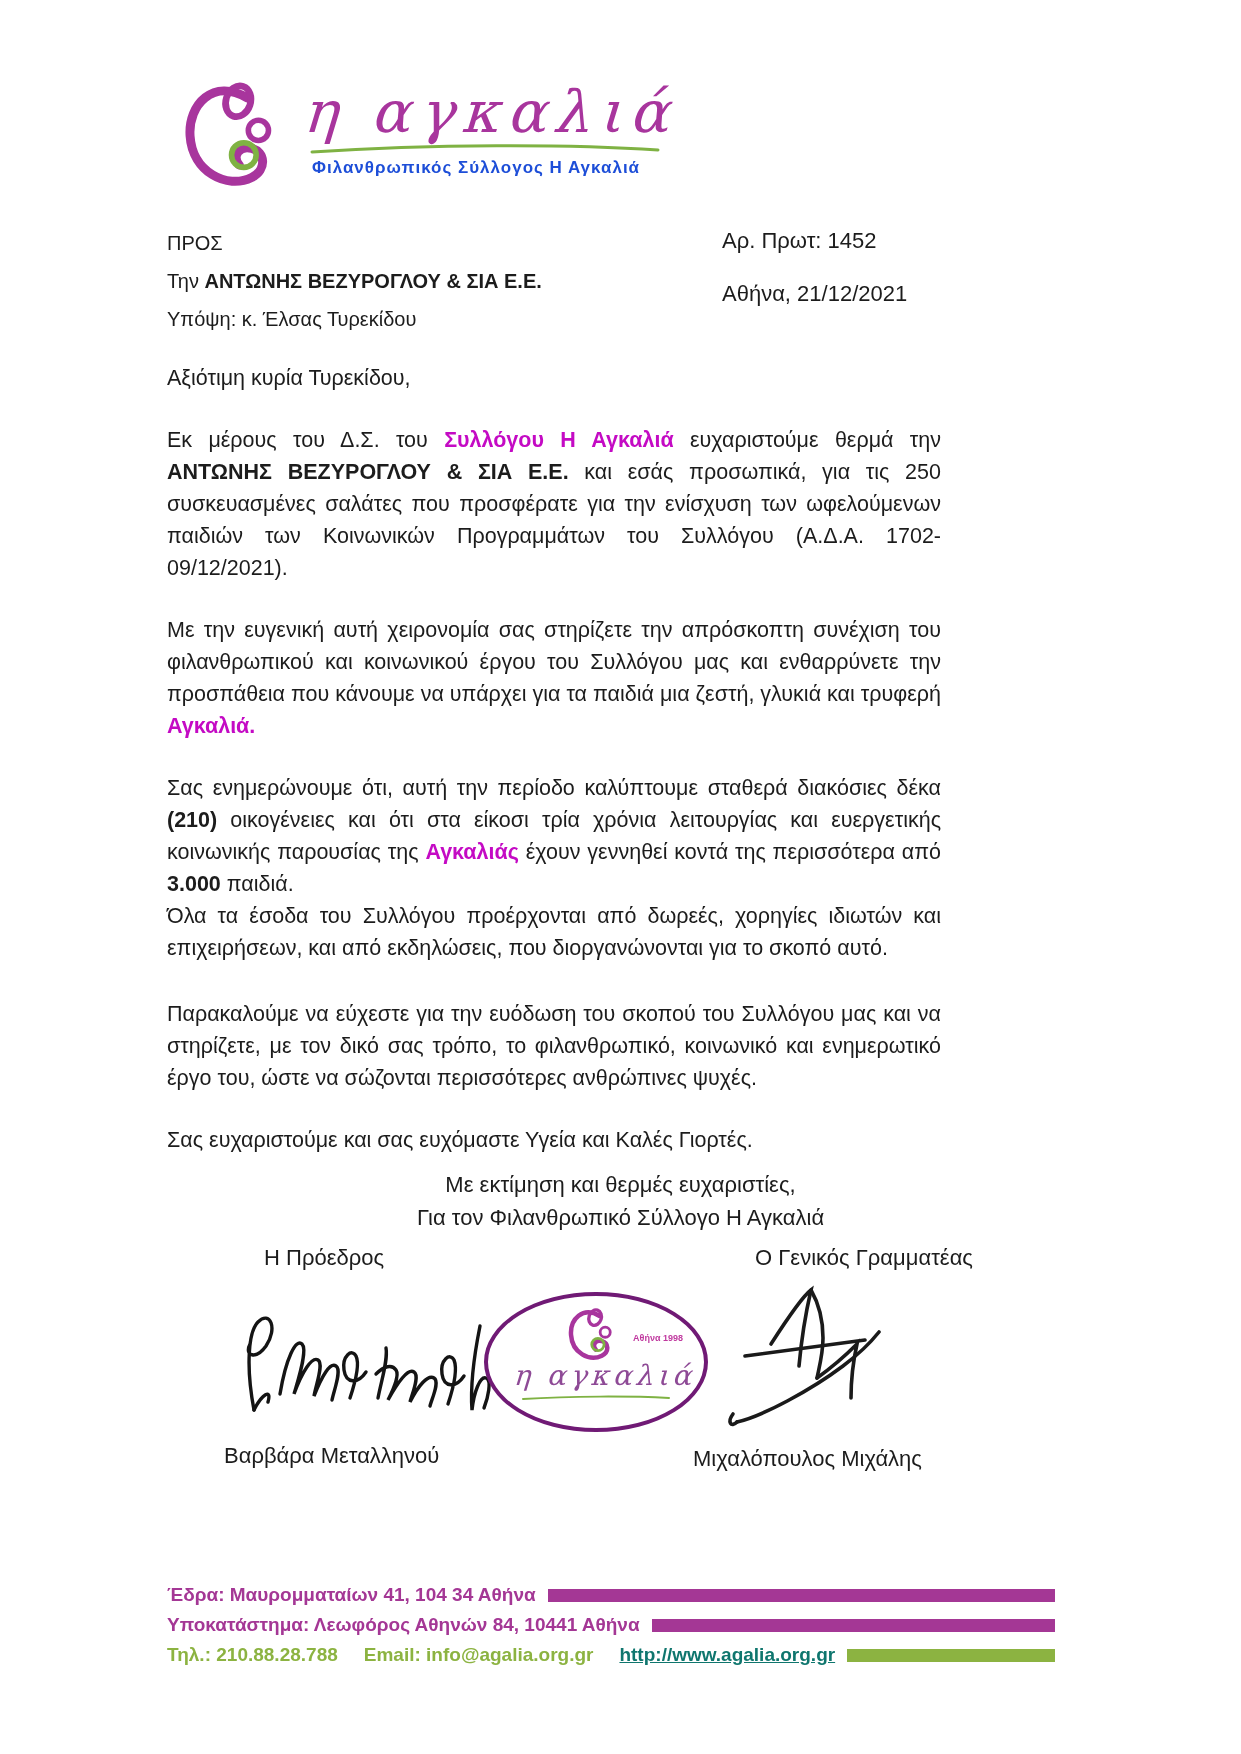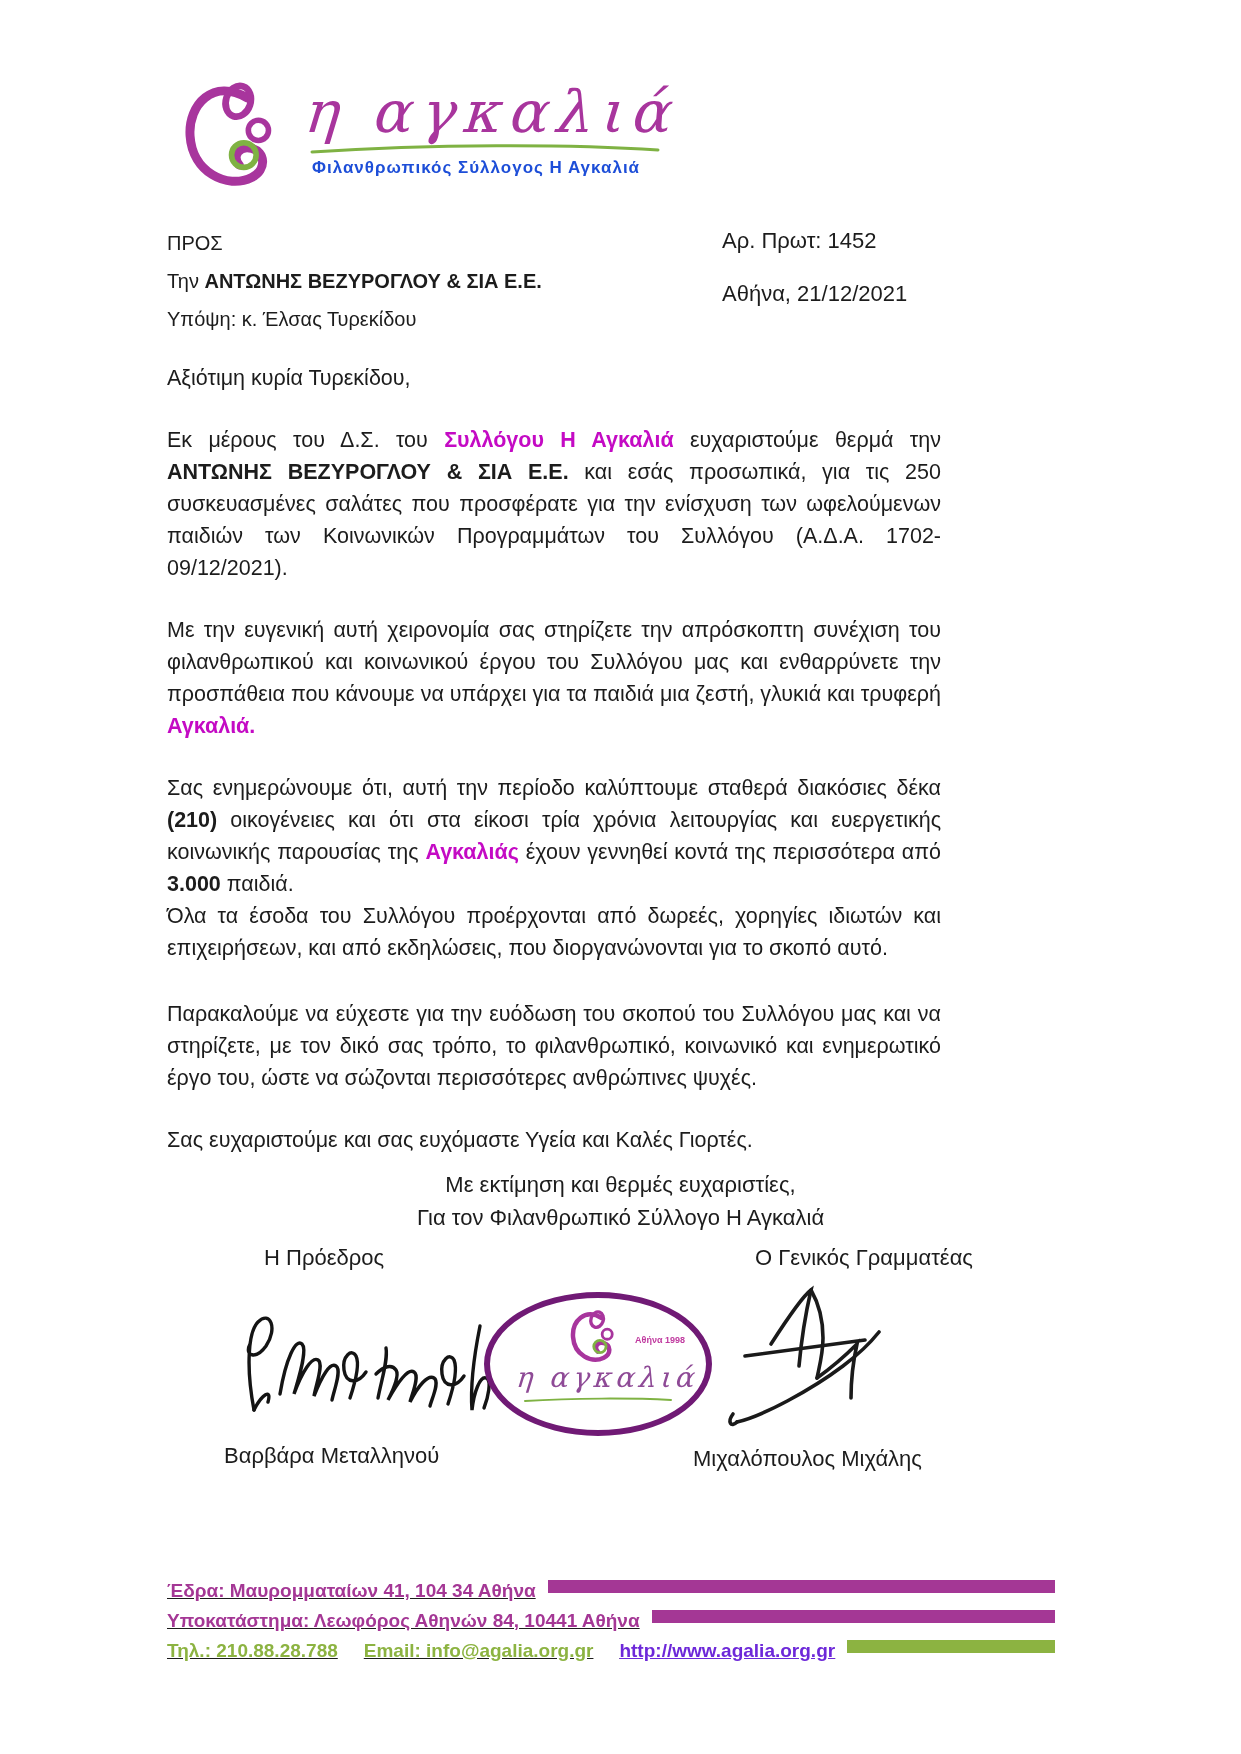--- a/index.html
+++ b/index.html
@@ -51,46 +51,46 @@
   .wishes{margin:0;}
   
   .closing{position:absolute;left:0;top:1168px;width:1241px;text-align:center;font-size:22px;line-height:33px;}
   .role{position:absolute;font-size:22px;}
   .role-left{left:264px;top:1245px;}
   .role-right{left:755px;top:1245px;}
   .sig{position:absolute;}
   .sig-president{left:228px;top:1298px;width:270px;height:135px;}
   .stamp{
     position:absolute;left:484px;top:1292px;width:216px;height:132px;
-    border:6px solid #701a75;border-radius:50%;
+    border:4px solid #701a75;border-radius:50%;
     display:flex;align-items:center;justify-content:center;
   }
   .stamp-inner{position:relative;width:190px;height:118px;}
   .stamp-icon{position:absolute;left:62px;top:4px;width:62px;height:56px;}
   .stamp-small{position:absolute;right:8px;top:30px;font-size:9px;color:#c0399f;font-weight:bold;}
   .stamp-script{
     position:absolute;left:14px;top:56px;
     font-family:"DejaVu Serif", serif;font-style:italic;
     font-size:28px;letter-spacing:4px;color:#8e4a96;transform:skewX(-6deg);white-space:nowrap;
   }
   .stamp-underline{position:absolute;left:20px;top:92px;width:150px;height:6px;}
   .sig-secretary{left:715px;top:1282px;width:190px;height:155px;}
   .sig-name{position:absolute;font-size:22px;}
   .name-left{left:224px;top:1443px;}
   .name-right{left:693px;top:1446px;}
   
   .footer{position:absolute;left:167px;top:1580px;width:888px;font-weight:bold;}
-  .footer-row{display:flex;height:30px;text-decoration:underline;}
+  .footer-row{display:flex;align-items:center;height:30px;}
   .footer-row .txt{white-space:nowrap;font-size:19px;}
   .footer-magenta{color:#a43795;}
   .footer-green{color:#8cb341;}
   .bar{flex:1 1 auto;height:13px;margin-left:12px;}
   .bar-magenta{background:#a43795;}
   .bar-green{background:#8cb341;}
-  .footer-link{color:#6d28d9;text-decoration:underline;font-size:19px;font-weight:bold;margin-left:26px;white-space:nowrap;}
+  .footer-link{color:#0f766e;text-decoration:underline;font-size:19px;font-weight:bold;margin-left:26px;white-space:nowrap;}
   .email-gap{margin-left:26px;}
 </style>
 </head>
 <body>
 
 <svg width="0" height="0" style="position:absolute">
   <defs>
     <g id="hug-icon">
       <path d="M60,16 C30,-2 7,22 9,50 C11,82 42,98 64,87 C78,80 76,64 64,61 C53,58 46,68 53,76" fill="none" stroke="#a8359d" stroke-width="8" stroke-linecap="round"></path>
       <ellipse cx="52" cy="19" rx="11" ry="14" transform="rotate(18 52 19)" fill="none" stroke="#a8359d" stroke-width="6"></ellipse>

